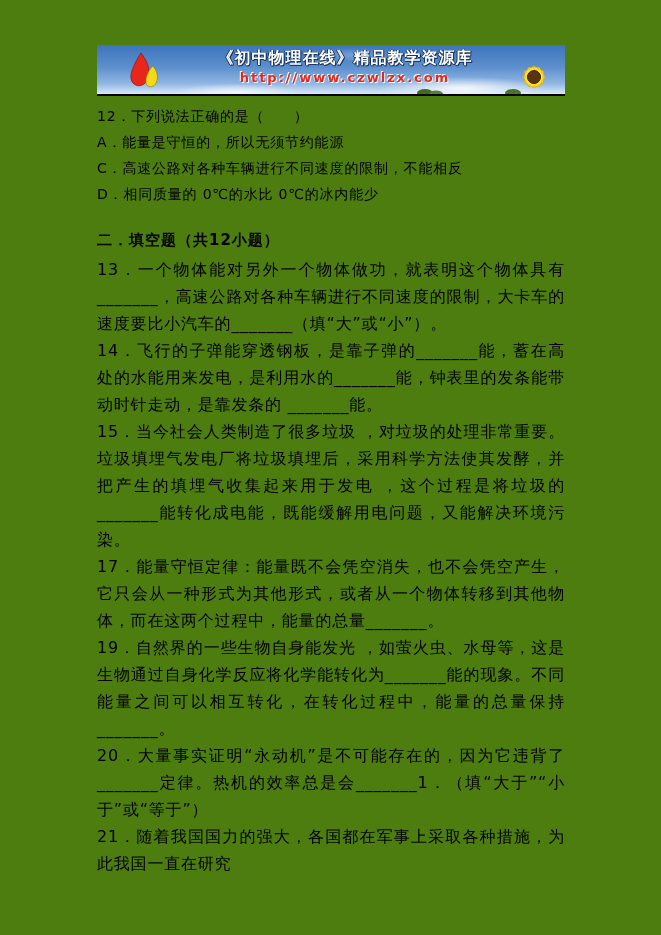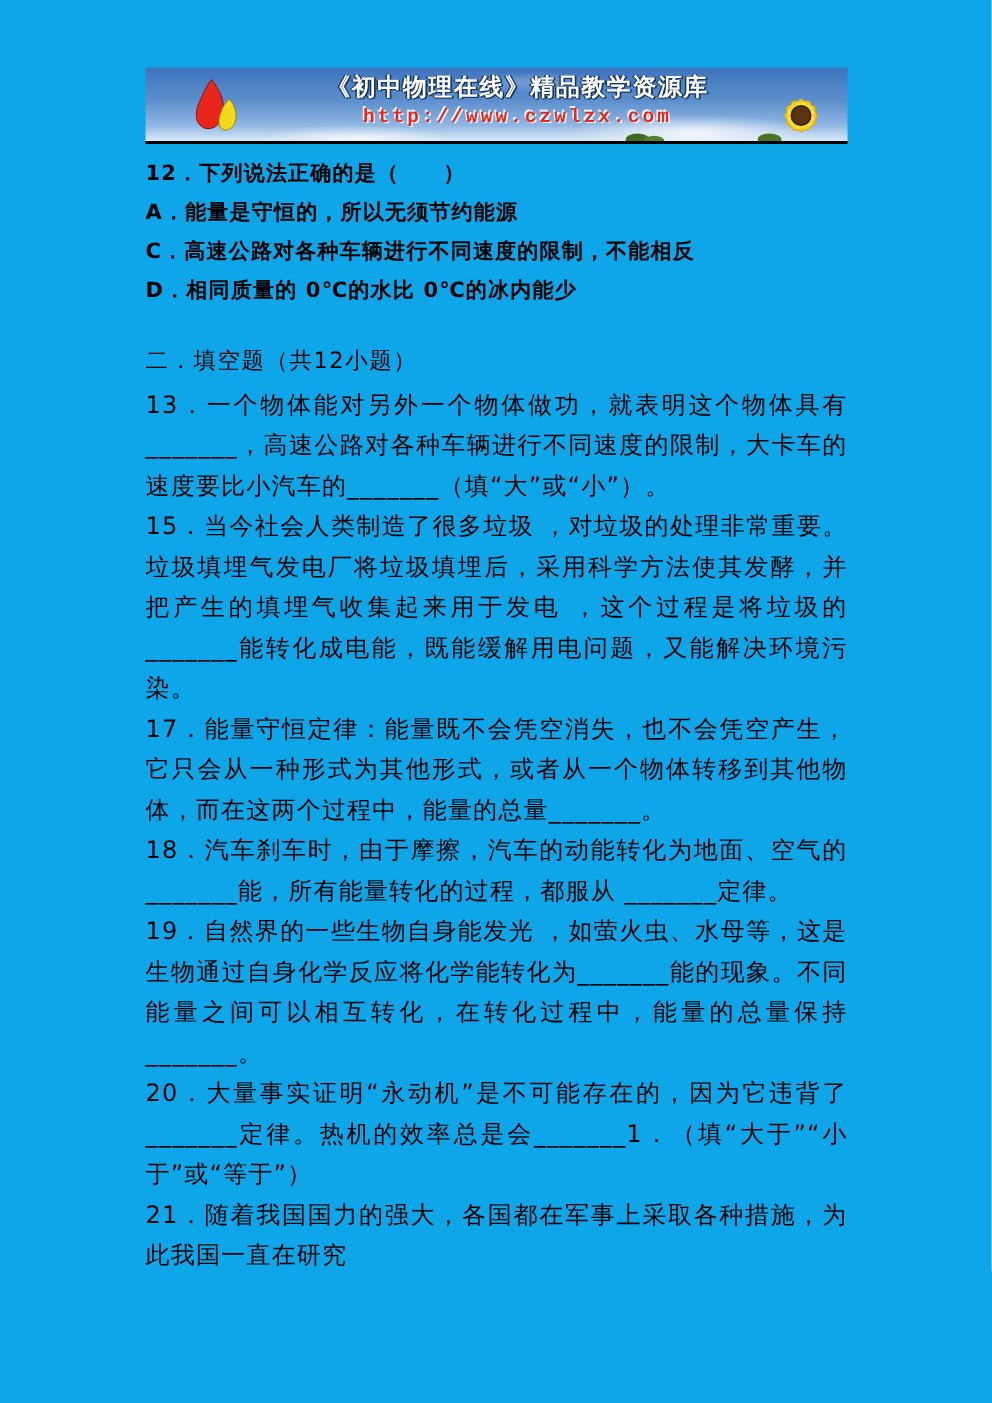--- a/index.html
+++ b/index.html
@@ -8,21 +8,21 @@
     width: 661px;
     height: 935px;
     overflow: hidden;
     font-family: "DejaVu Sans", "Liberation Sans", sans-serif;
     color: #000000;
     position: relative;
   }
   .page {
     width: 661px;
     height: 935px;
-    background: #0ea5e9;
+    background: #4d7c0f;
     padding: 45px 96px 0 97px;
   }
   
   .banner {
     position: relative;
     width: 468px;
     height: 51px;
     border-bottom: 2px solid #000000;
     background:
       radial-gradient(ellipse 120px 16px at 78% 88%, rgba(255,255,255,0.85), rgba(255,255,255,0) 70%),
@@ -54,21 +54,20 @@
     white-space: nowrap;
   }
   .banner-url {
     font-size: 13px;
     font-weight: bold;
     color: #e8261c;
     letter-spacing: 2px;
     text-shadow: 1px 1px 0 rgba(255,255,255,0.9), -1px -1px 0 rgba(255,255,255,0.9);
     white-space: nowrap;
     margin-top: 1px;
-    font-family: Liberation Mono, monospace;
   }
   .banner-sunflower {
     position: absolute;
     right: 6px;
     bottom: -3px;
     width: 54px;
     height: 42px;
   }
   .banner-leaf {
     position: absolute;
@@ -77,25 +76,24 @@
     width: 26px;
     height: 14px;
   }
   
   .content { padding-top: 7px; }
   .stem, .option {
     font-size: 14px;
     line-height: 26px;
     letter-spacing: 0.8px;
     text-align: justify;
-    font-weight: bold;
   }
   .section-title {
     font-size: 15px;
-    font-weight: normal;
+    font-weight: bold;
     letter-spacing: 1px;
     margin: 20px 0 3px 0;
     line-height: 26px;
   }
   .fill {
     font-size: 16px;
     line-height: 27px;
     letter-spacing: 0.8px;
     text-align: justify;
   }
@@ -149,21 +147,21 @@
   <div class="content">
 
     <p class="stem">12．下列说法正确的是（　　）</p>
     <p class="option">A．能量是守恒的，所以无须节约能源</p>
     <p class="option">C．高速公路对各种车辆进行不同速度的限制，不能相反</p>
     <p class="option">D．相同质量的 0℃的水比 0℃的冰内能少</p>
 
     <h2 class="section-title">二．填空题（共12小题）</h2>
 
     <p class="fill">13．一个物体能对另外一个物体做功，就表明这个物体具有_______，高速公路对各种车辆进行不同速度的限制，大卡车的速度要比小汽车的_______（填“大”或“小”）。</p>
+    <p class="fill">14．飞行的子弹能穿透钢板，是靠子弹的_______能，蓄在高处的水能用来发电，是利用水的_______能，钟表里的发条能带动时针走动，是靠发条的 _______能。</p>
     <p class="fill">15．当今社会人类制造了很多垃圾 ，对垃圾的处理非常重要。垃圾填埋气发电厂将垃圾填埋后，采用科学方法使其发酵，并把产生的填埋气收集起来用于发电 ，这个过程是将垃圾的_______能转化成电能，既能缓解用电问题，又能解决环境污染。</p>
     <p class="fill">17．能量守恒定律：能量既不会凭空消失，也不会凭空产生，它只会从一种形式为其他形式，或者从一个物体转移到其他物体，而在这两个过程中，能量的总量_______。</p>
-    <p class="fill">18．汽车刹车时，由于摩擦，汽车的动能转化为地面、空气的_______能，所有能量转化的过程，都服从 _______定律。</p>
     <p class="fill">19．自然界的一些生物自身能发光 ，如萤火虫、水母等，这是生物通过自身化学反应将化学能转化为_______能的现象。不同能量之间可以相互转化，在转化过程中，能量的总量保持 _______。</p>
     <p class="fill">20．大量事实证明“永动机”是不可能存在的，因为它违背了_______定律。热机的效率总是会_______1．（填“大于”“小于”或“等于”）</p>
     <p class="fill">21．随着我国国力的强大，各国都在军事上采取各种措施，为此我国一直在研究</p>
 
   </div>
 </div>
 
 </body></html>

